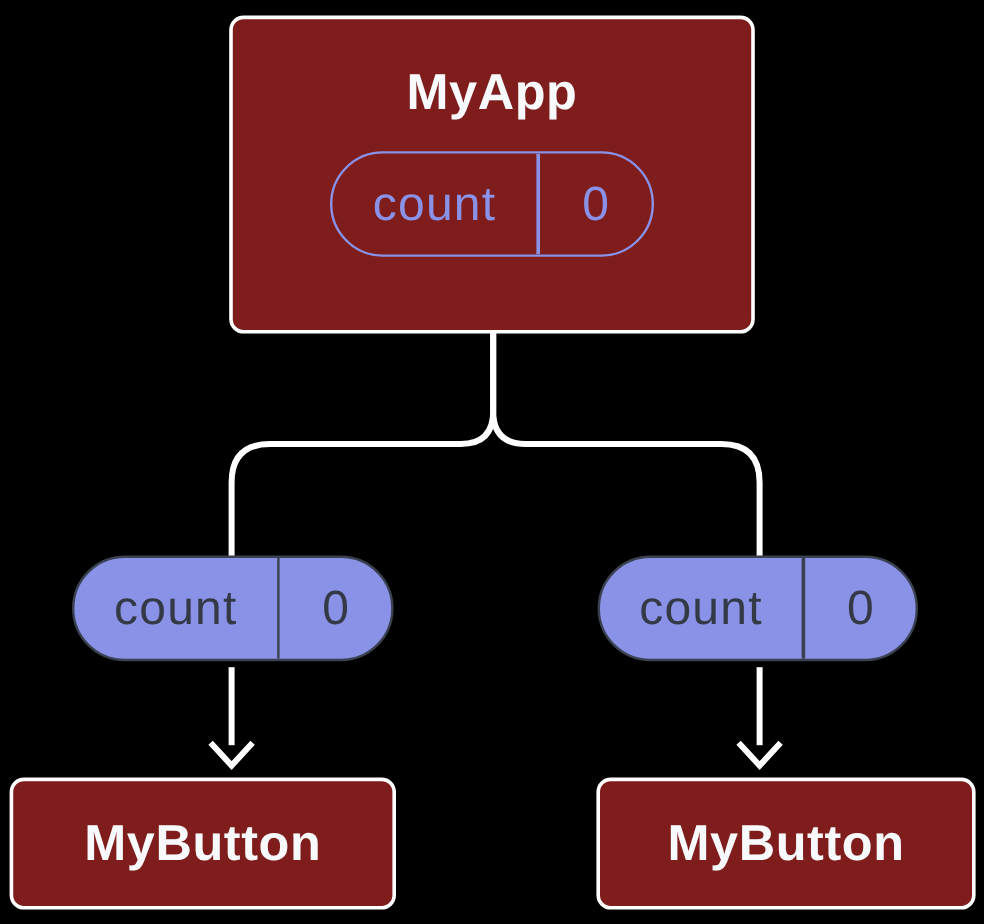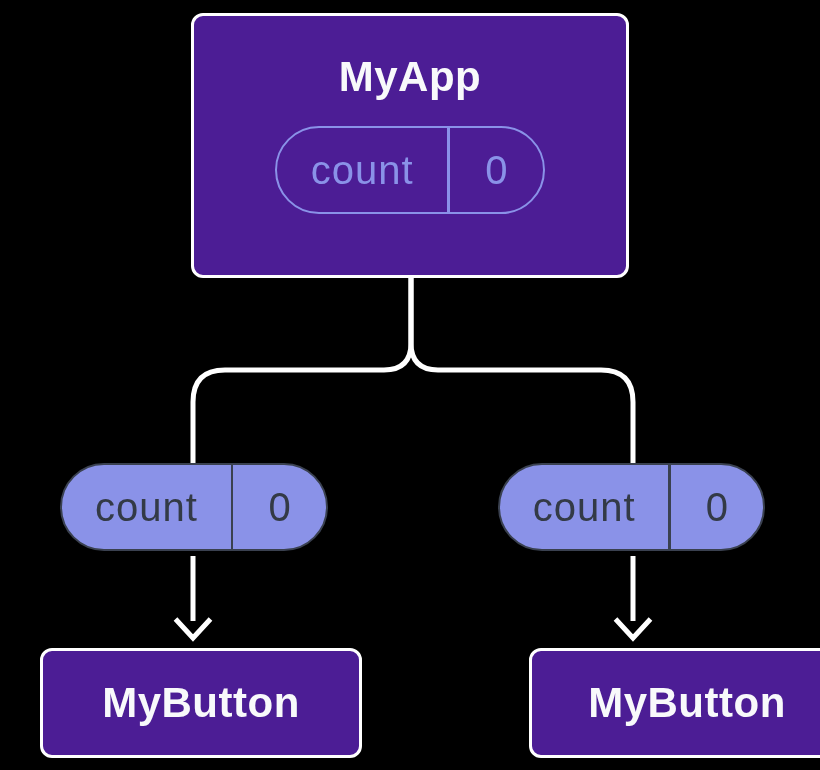--- a/index.html
+++ b/index.html
@@ -8,40 +8,40 @@
     width:820px;height:770px;
     background:#000;
     font-family:"Liberation Sans",sans-serif;
     overflow:hidden;
   }
   .wires{position:absolute;left:0;top:0;width:820px;height:770px;}
   .wire{stroke:#FFFFFF;stroke-width:5;fill:none;}
 
   .node{
     position:absolute;
-    background:#4c1d95;
+    background:#7f1d1d;
     border:3px solid #FFFFFF;
     border-radius:12px;
     box-sizing:border-box;
     color:#F8F9FB;
   }
   .node-title{
     font-size:42px;
     font-weight:700;
     letter-spacing:.5px;
     line-height:1;
     white-space:nowrap;
   }
   .root-node{
     left:191px;top:13px;width:438px;height:265px;
     display:flex;flex-direction:column;align-items:center;
     padding-top:40px;gap:28px;
   }
   .leaf-node{
-    display:flex;align-items:center;justify-content:center;margin-left:32px;
+    display:flex;align-items:center;justify-content:center;
   }
   .leaf-left{left:8px;top:648px;width:322px;height:110px;}
   .leaf-right{left:497px;top:648px;width:316px;height:110px;}
 
   .pill{
     display:flex;align-items:stretch;
     height:88px;width:270px;
     border-radius:50px;
     box-sizing:border-box;
     overflow:hidden;

